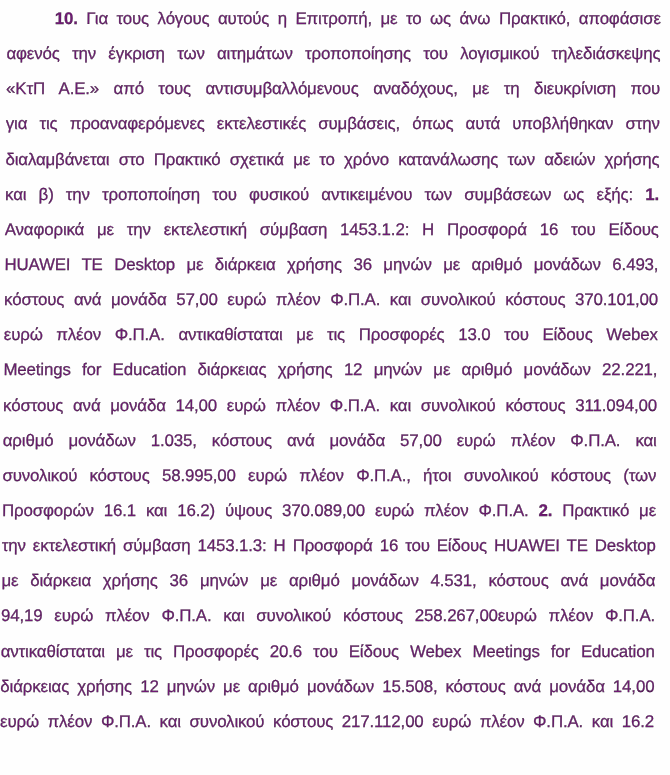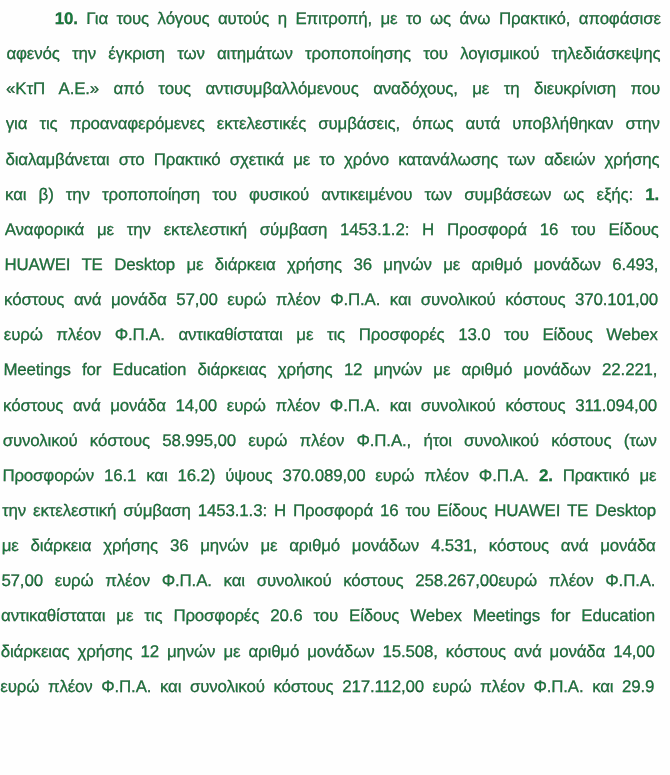--- a/index.html
+++ b/index.html
@@ -7,21 +7,21 @@
     padding: 0;
     background: #ffffff;
   }
   .page {
     position: relative;
     width: 670px;
     height: 775px;
     background: #fefefe;
     overflow: hidden;
     font-family: "Liberation Sans", sans-serif;
-    color: #15803d;
+    color: #701a75;
   }
   .text-block {
     position: absolute;
     top: 1px;
     left: 7px;
     right: 9px;
     transform: skewX(-0.55deg);
     transform-origin: 0 0;
   }
   .line {
@@ -51,22 +51,23 @@
       <div class="line"><span>«ΚτΠ Α.Ε.» από τους αντισυμβαλλόμενους αναδόχους, με τη διευκρίνιση που</span></div>
       <div class="line"><span>για τις προαναφερόμενες εκτελεστικές συμβάσεις, όπως αυτά υποβλήθηκαν στην</span></div>
       <div class="line"><span>διαλαμβάνεται στο Πρακτικό σχετικά με το χρόνο κατανάλωσης των αδειών χρήσης</span></div>
       <div class="line"><span>και β) την τροποποίηση του φυσικού αντικειμένου των συμβάσεων ως εξής: </span><span class="bold">1.</span></div>
       <div class="line"><span>Αναφορικά με την εκτελεστική σύμβαση 1453.1.2: Η Προσφορά 16 του Είδους</span></div>
       <div class="line"><span>HUAWEI TE Desktop με διάρκεια χρήσης 36 μηνών με αριθμό μονάδων 6.493,</span></div>
       <div class="line"><span>κόστους ανά μονάδα 57,00 ευρώ πλέον Φ.Π.Α. και συνολικού κόστους 370.101,00</span></div>
       <div class="line"><span>ευρώ πλέον Φ.Π.Α. αντικαθίσταται με τις Προσφορές 13.0 του Είδους Webex</span></div>
       <div class="line"><span>Meetings for Education διάρκειας χρήσης 12 μηνών με αριθμό μονάδων 22.221,</span></div>
       <div class="line"><span>κόστους ανά μονάδα 14,00 ευρώ πλέον Φ.Π.Α. και συνολικού κόστους 311.094,00</span></div>
+      <div class="line"><span>αριθμό μονάδων 1.035, κόστους ανά μονάδα 57,00 ευρώ πλέον Φ.Π.Α. και</span></div>
       <div class="line"><span>συνολικού κόστους 58.995,00 ευρώ πλέον Φ.Π.Α., ήτοι συνολικού κόστους (των</span></div>
       <div class="line"><span>Προσφορών 16.1 και 16.2) ύψους 370.089,00 ευρώ πλέον Φ.Π.Α. </span><span class="bold">2.</span><span> Πρακτικό με</span></div>
       <div class="line"><span>την εκτελεστική σύμβαση 1453.1.3: Η Προσφορά 16 του Είδους HUAWEI TE Desktop</span></div>
       <div class="line"><span>με διάρκεια χρήσης 36 μηνών με αριθμό μονάδων 4.531, κόστους ανά μονάδα</span></div>
-      <div class="line"><span>57,00 ευρώ πλέον Φ.Π.Α. και συνολικού κόστους 258.267,00ευρώ πλέον Φ.Π.Α.</span></div>
+      <div class="line"><span>94,19 ευρώ πλέον Φ.Π.Α. και συνολικού κόστους 258.267,00ευρώ πλέον Φ.Π.Α.</span></div>
       <div class="line"><span>αντικαθίσταται με τις Προσφορές 20.6 του Είδους Webex Meetings for Education</span></div>
       <div class="line"><span>διάρκειας χρήσης 12 μηνών με αριθμό μονάδων 15.508, κόστους ανά μονάδα 14,00</span></div>
-      <div class="line"><span>ευρώ πλέον Φ.Π.Α. και συνολικού κόστους 217.112,00 ευρώ πλέον Φ.Π.Α. και 29.9</span></div>
+      <div class="line"><span>ευρώ πλέον Φ.Π.Α. και συνολικού κόστους 217.112,00 ευρώ πλέον Φ.Π.Α. και 16.2</span></div>
     </div>
 </div>
 
 </body></html>

